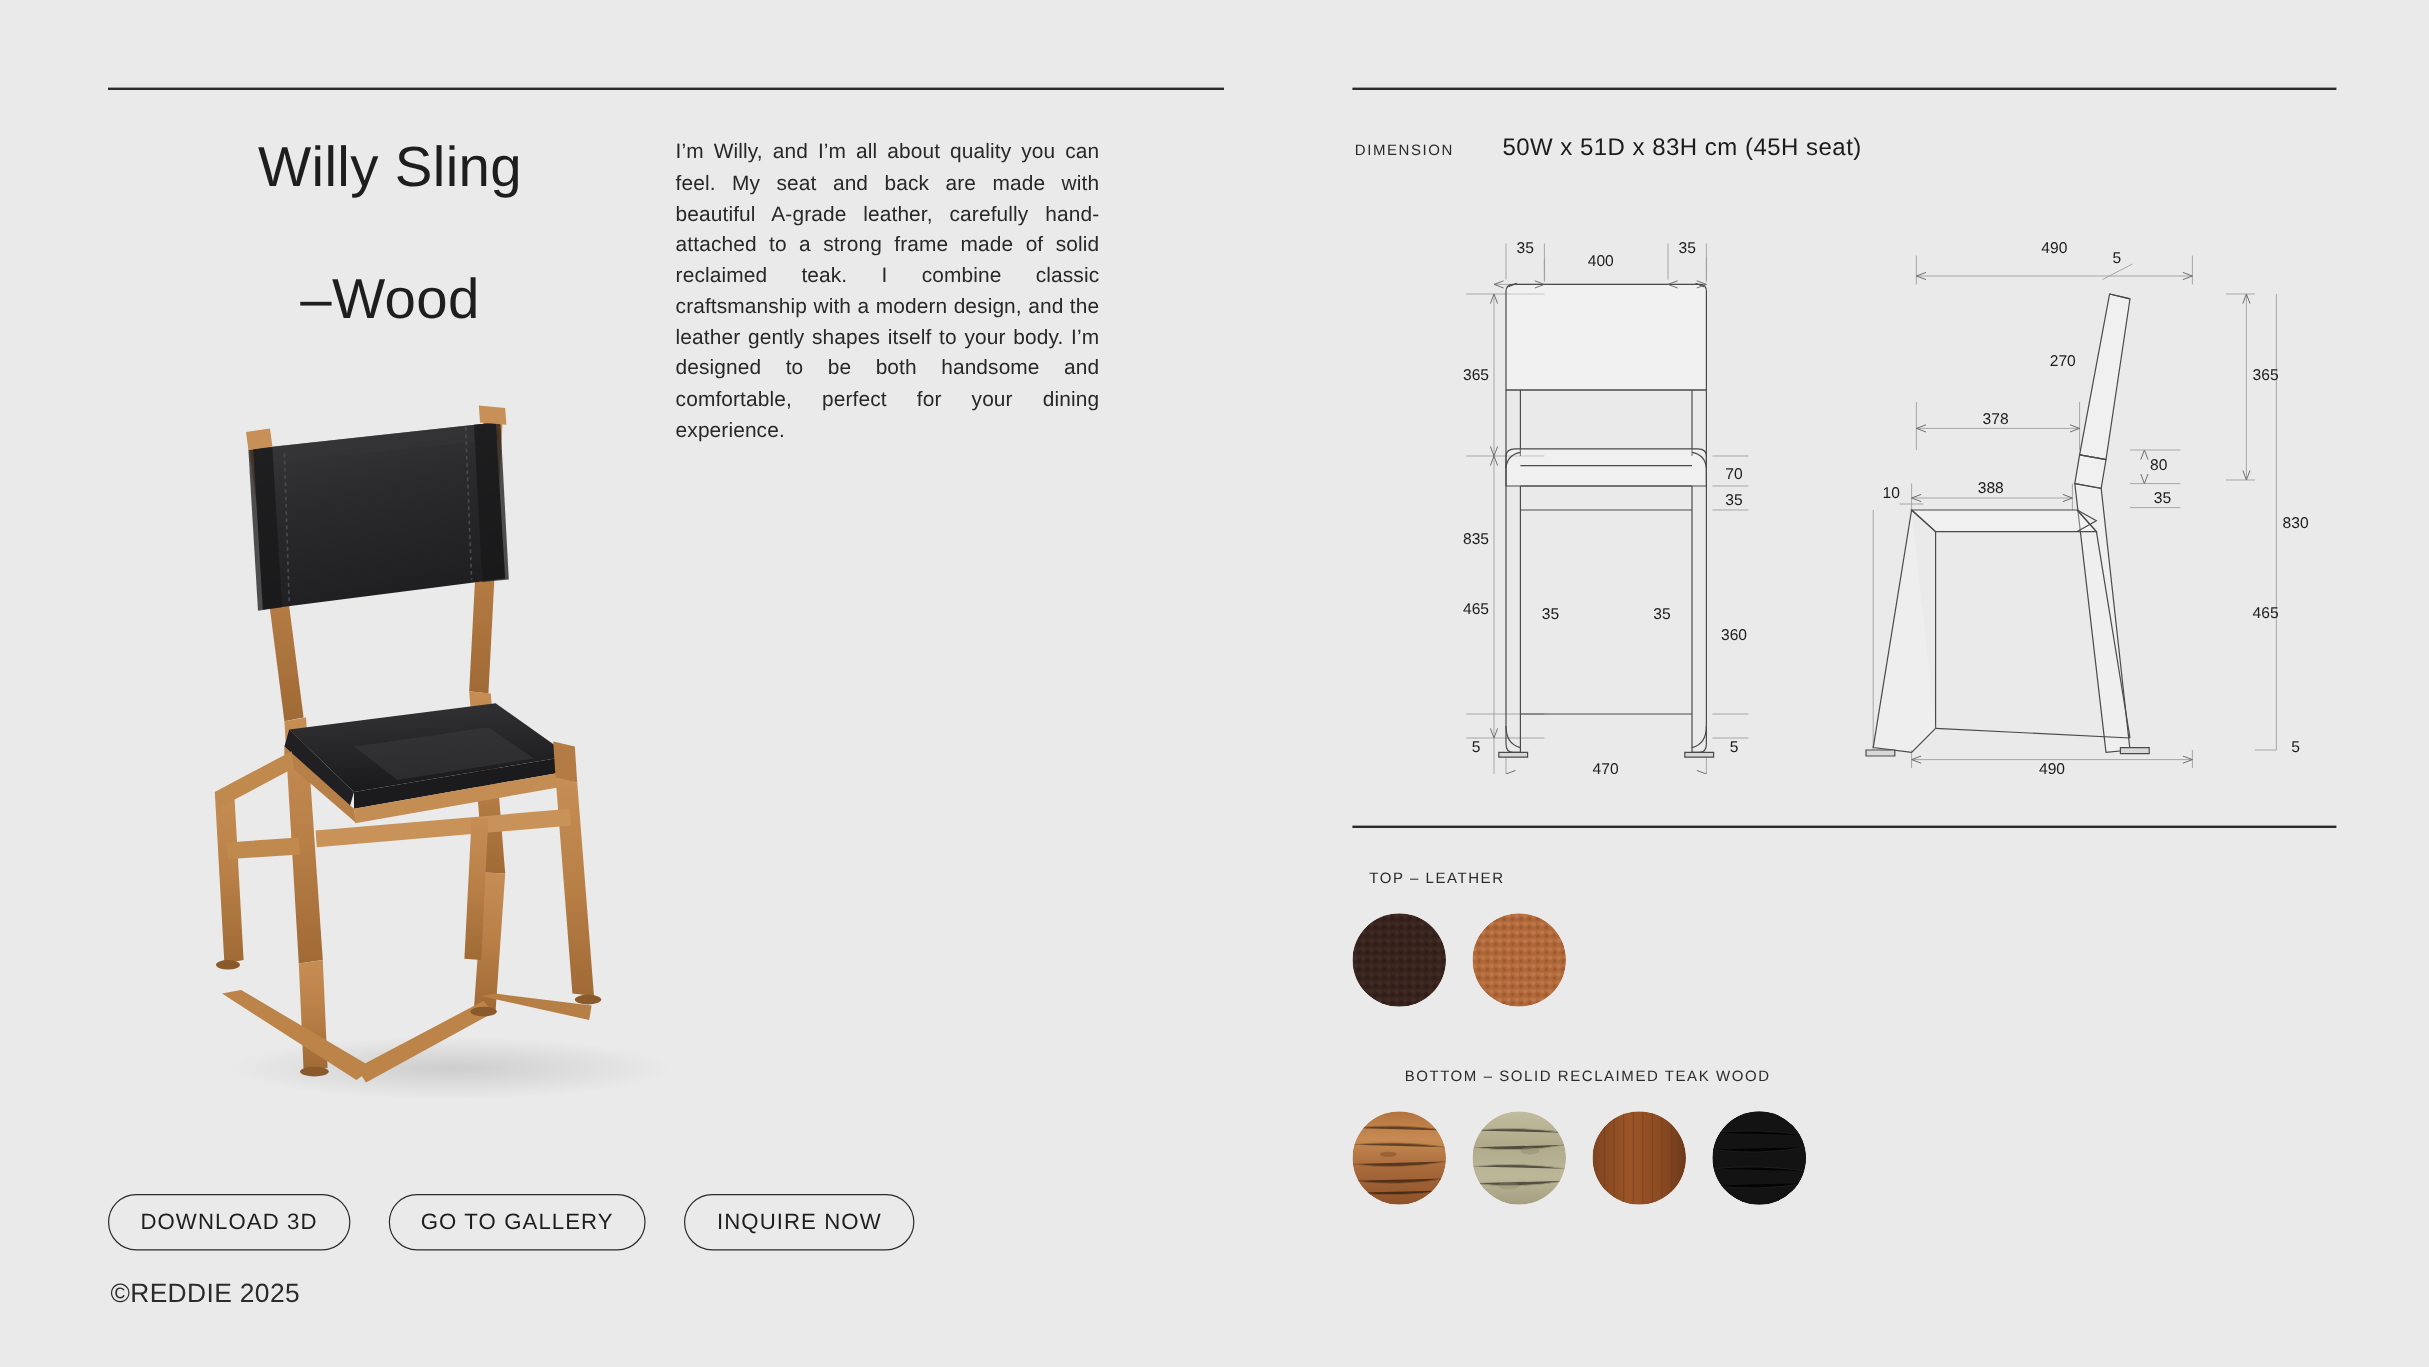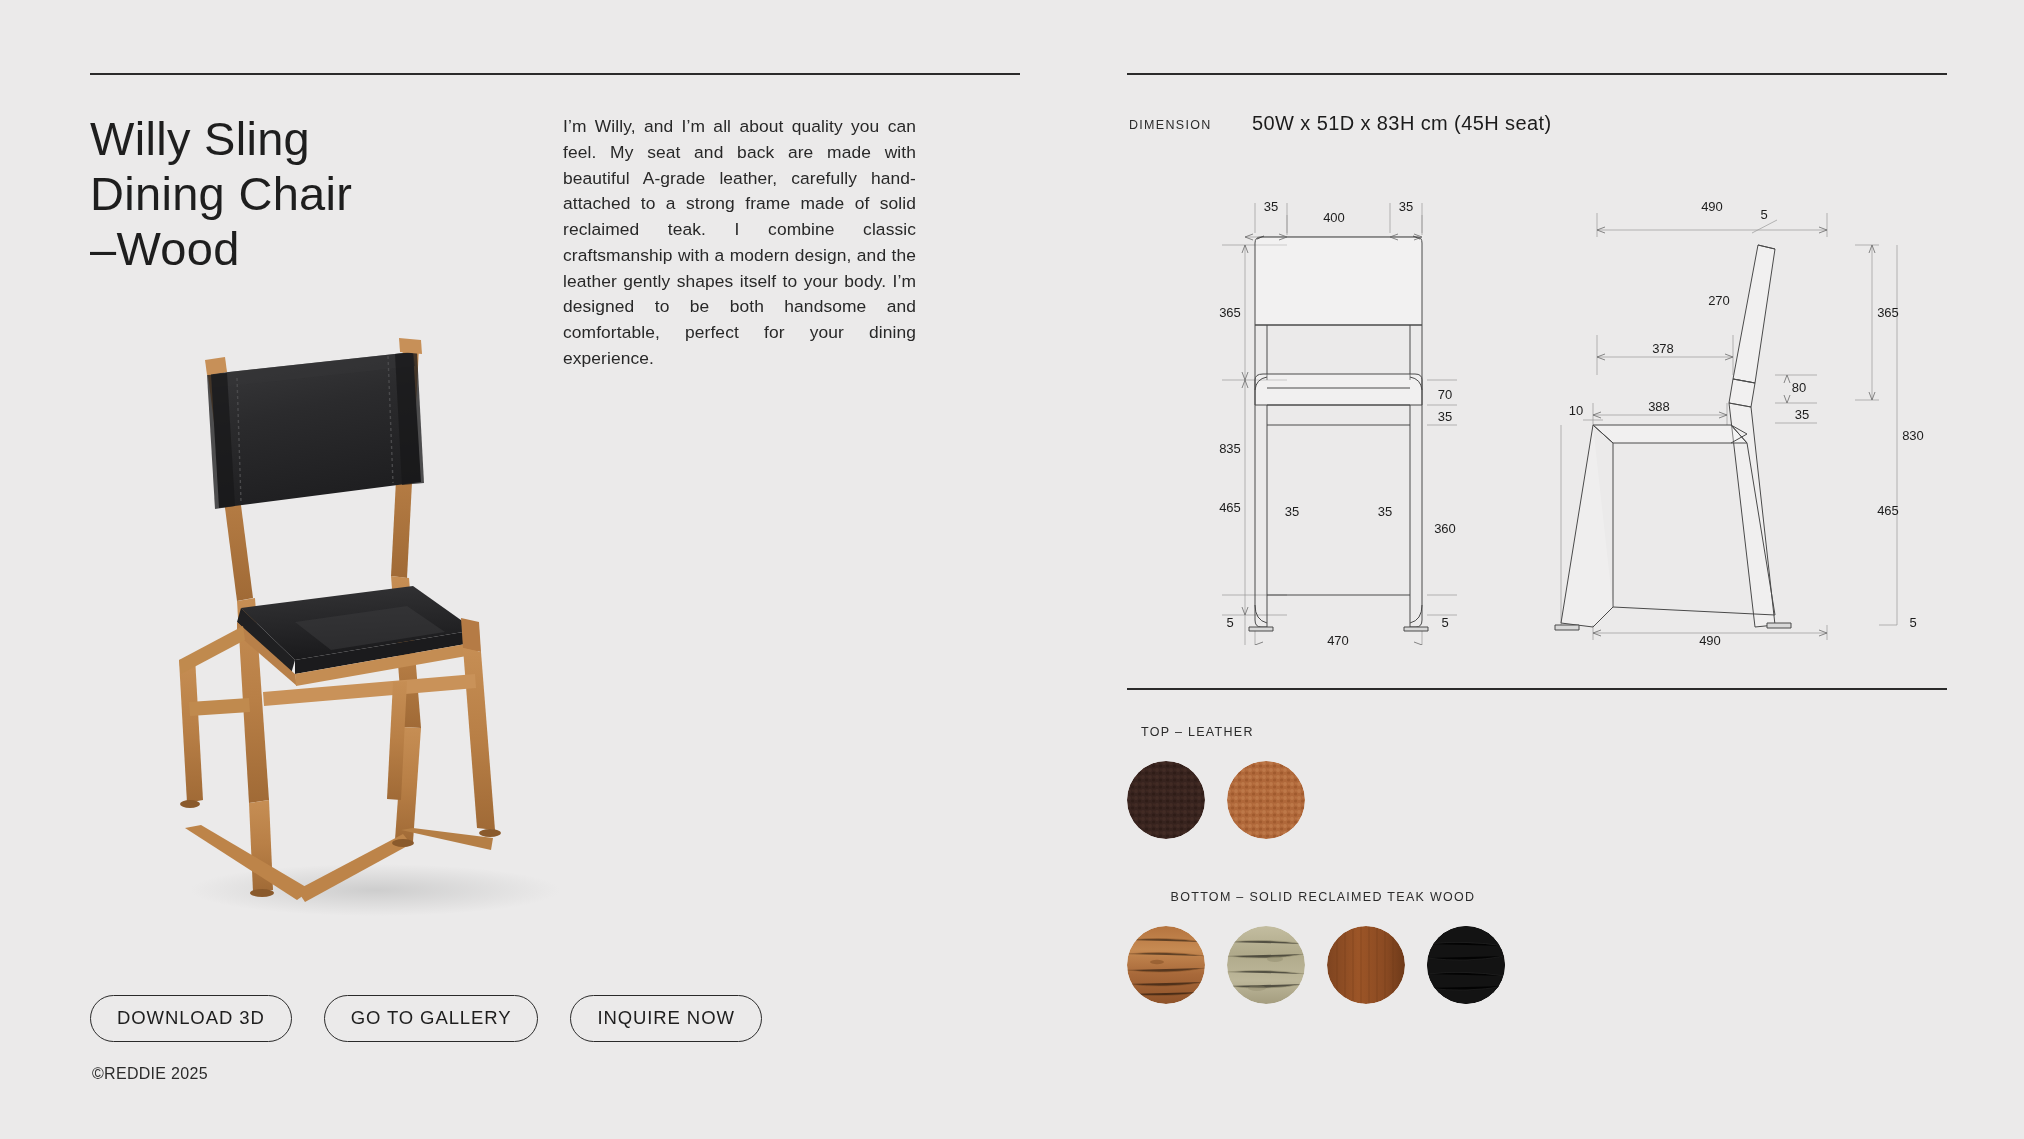--- a/index.html
+++ b/index.html
@@ -44,20 +44,21 @@
   .title {
     position: absolute;
     left: 0;
     top: 112px;
     width: 470px;
     font-size: 47px;
     line-height: 1.17;
     font-weight: 400;
     letter-spacing: 0.3px;
     color: #1e1e1e;
+    text-align: center;
   }
 
   .body-copy {
     position: absolute;
     left: 473px;
     top: 114px;
     width: 353px;
     font-size: 17.4px;
     line-height: 1.48;
     color: #282828;
@@ -94,21 +95,21 @@
     background: transparent;
     white-space: nowrap;
     cursor: pointer;
     font-family: "Liberation Sans", sans-serif;
   }
 
   .copyright {
     position: absolute;
     left: 2px;
     top: 1065px;
-    font-size: 16px;
+    font-size: 22px;
     letter-spacing: 0.3px;
     color: #2b2b2b;
   }
 
   
   .right-col {
     position: absolute;
     left: 1127px;
     top: 0;
     width: 820px;
@@ -171,21 +172,21 @@
 </style>
 </head>
 <body>
 
 <div class="page">
 
   <div class="left-col">
 
     <div class="rule rule-top-left"></div>
 
-    <h1 class="title"><span>Willy Sling</span><br><span>Dining Chair</span><br><span>–Wood</span></h1>
+    <h1 class="title"><span>Willy Sling</span><br><br><span>–Wood</span></h1>
 
     <p class="body-copy">I’m Willy, and I’m all about quality you can feel. My seat and back are made with beautiful A-grade leather, carefully hand-attached to a strong frame made of solid reclaimed teak. I combine classic craftsmanship with a modern design, and the leather gently shapes itself to your body. I’m designed to be both handsome and comfortable, perfect for your dining experience.</p>
 
     <div class="photo-wrap">
       <svg viewBox="0 0 470 600" xmlns="http://www.w3.org/2000/svg">
         <defs>
           <linearGradient id="teak" x1="0" y1="0" x2="1" y2="0">
             <stop offset="0" stop-color="#a56b37"></stop>
             <stop offset="0.35" stop-color="#cf9a5d"></stop>
             <stop offset="0.7" stop-color="#bb8349"></stop>

